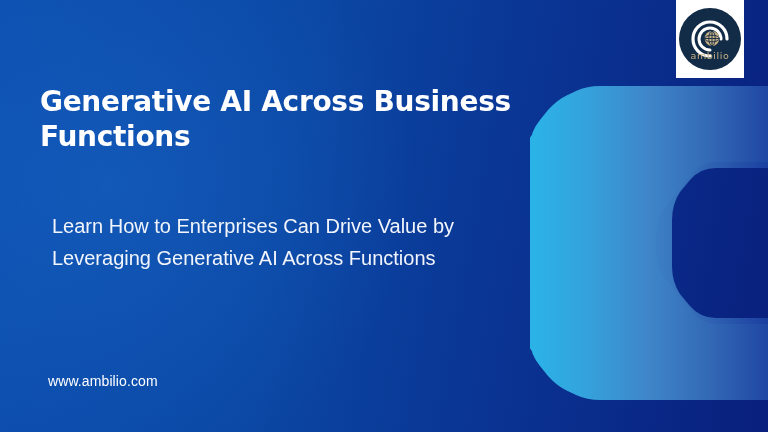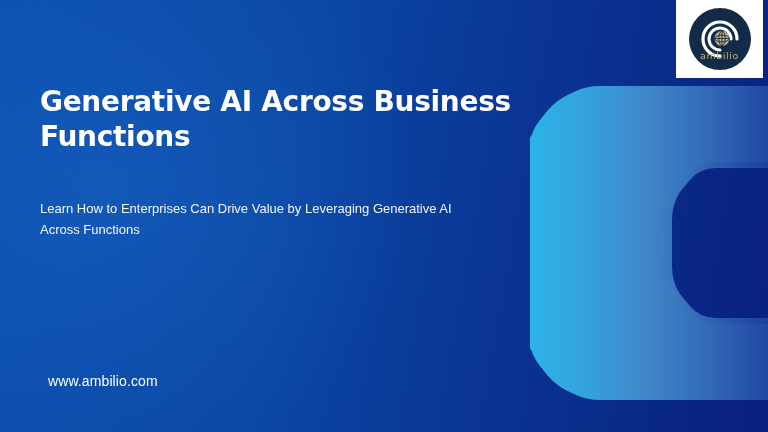--- a/index.html
+++ b/index.html
@@ -35,21 +35,21 @@
     width: 238px;
     height: 318px;
   }
   .chevron-wrap svg { display: block; width: 100%; height: 100%; }
 
   
   .logo-card {
     position: absolute;
     left: 676px;
     top: 0px;
-    width: 87px;
+    width: 68px;
     height: 78px;
     background: #ffffff;
     display: flex;
     align-items: center;
     justify-content: center;
   }
   .logo-circle {
     width: 62px;
     height: 62px;
     border-radius: 50%;
@@ -85,24 +85,24 @@
     font-size: 28px;
     line-height: 1.26;
     letter-spacing: -0.3px;
     color: #ffffff;
   }
   .subtitle {
     position: absolute;
     left: 40px;
     top: 198px;
     width: 430px;
-    margin: 0;
+    margin: 12px;
     font-family: "Liberation Sans", sans-serif;
     font-weight: 400;
-    font-size: 13px;
+    font-size: 20px;
     line-height: 1.62;
     color: #f2f5fb;
   }
   .website {
     position: absolute;
     left: 40px;
     top: 365px;
     margin: 8px;
     font-family: "Liberation Sans", sans-serif;
     font-weight: 400;

